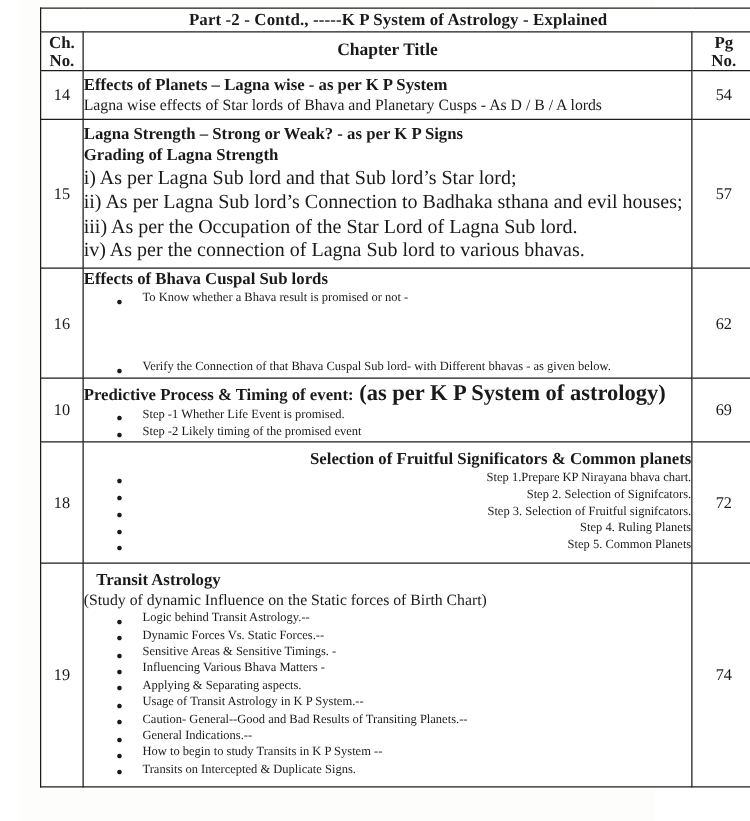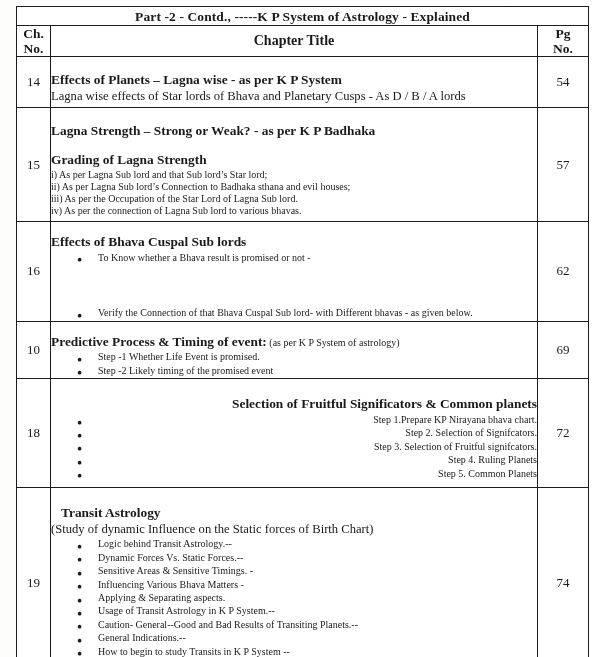--- a/index.html
+++ b/index.html
@@ -10,21 +10,21 @@
   body {
     width: 600px;
     height: 657px;
     font-family: "Liberation Serif", "DejaVu Serif", serif;
     color: #1a1a1a;
     position: relative;
     overflow: hidden;
   }
   .page {
     position: absolute;
-    left: 0; top: 0;
+    left: 16px; top: 0;
     width: 508px;
     height: 657px;
     background: #fdfdfb;
   }
   .toc-table {
     position: absolute;
     left: 16px;
     top: 6px;
     width: 572px;
     border-collapse: collapse;
@@ -79,44 +79,43 @@
     padding: 3px 6px 4px 7px;
     font-size: 12.6px;
     line-height: 1.2;
     text-align: left;
   }
   .row-head {
     font-weight: bold;
     font-size: 13.4px;
     line-height: 1.25;
     display: block;
-    margin-top: 12px;
   }
   .row-head.indented { padding-left: 10px; }
   .row-head .normal {
-    font-weight: normal;
-    font-size: 10px;
+    font-weight: bold;
+    font-size: 18px;
   }
   .sub-line {
     display: block;
     font-size: 12.6px;
     line-height: 1.22;
   }
   .paren-line {
     display: block;
     font-size: 12.6px;
     line-height: 1.25;
   }
   .num-list {
     margin: 0;
     padding: 0;
     list-style: none;
   }
   .num-list li {
-    font-size: 10px;
+    font-size: 16px;
     line-height: 1.21;
   }
   ul.bullets {
     margin: 0;
     padding: 0 0 0 26px;
     list-style: none;
   }
   ul.bullets li {
     position: relative;
     font-size: 10px;
@@ -179,21 +178,21 @@
         <td class="title-cell">
           <span class="row-head">Effects of Planets – Lagna wise - as per K P System</span>
           <span class="sub-line">Lagna wise effects of Star lords of Bhava and Planetary Cusps - As D / B / A lords</span>
         </td>
         <td class="pg-cell">54</td>
       </tr>
 
       <tr class="r15">
         <td class="ch-cell">15</td>
         <td class="title-cell">
-          <span class="row-head">Lagna Strength – Strong or Weak? - as per K P Badhaka</span>
+          <span class="row-head">Lagna Strength – Strong or Weak? - as per K P Signs</span>
           <span class="row-head">Grading of Lagna Strength</span>
           <ol class="num-list">
             <li>i) As per Lagna Sub lord and that Sub lord’s Star lord;</li>
             <li>ii) As per Lagna Sub lord’s Connection to Badhaka sthana and evil houses;</li>
             <li>iii) As per the Occupation of the Star Lord of Lagna Sub lord.</li>
             <li>iv) As per the connection of Lagna Sub lord to various bhavas.</li>
           </ol>
         </td>
         <td class="pg-cell">57</td>
       </tr>

